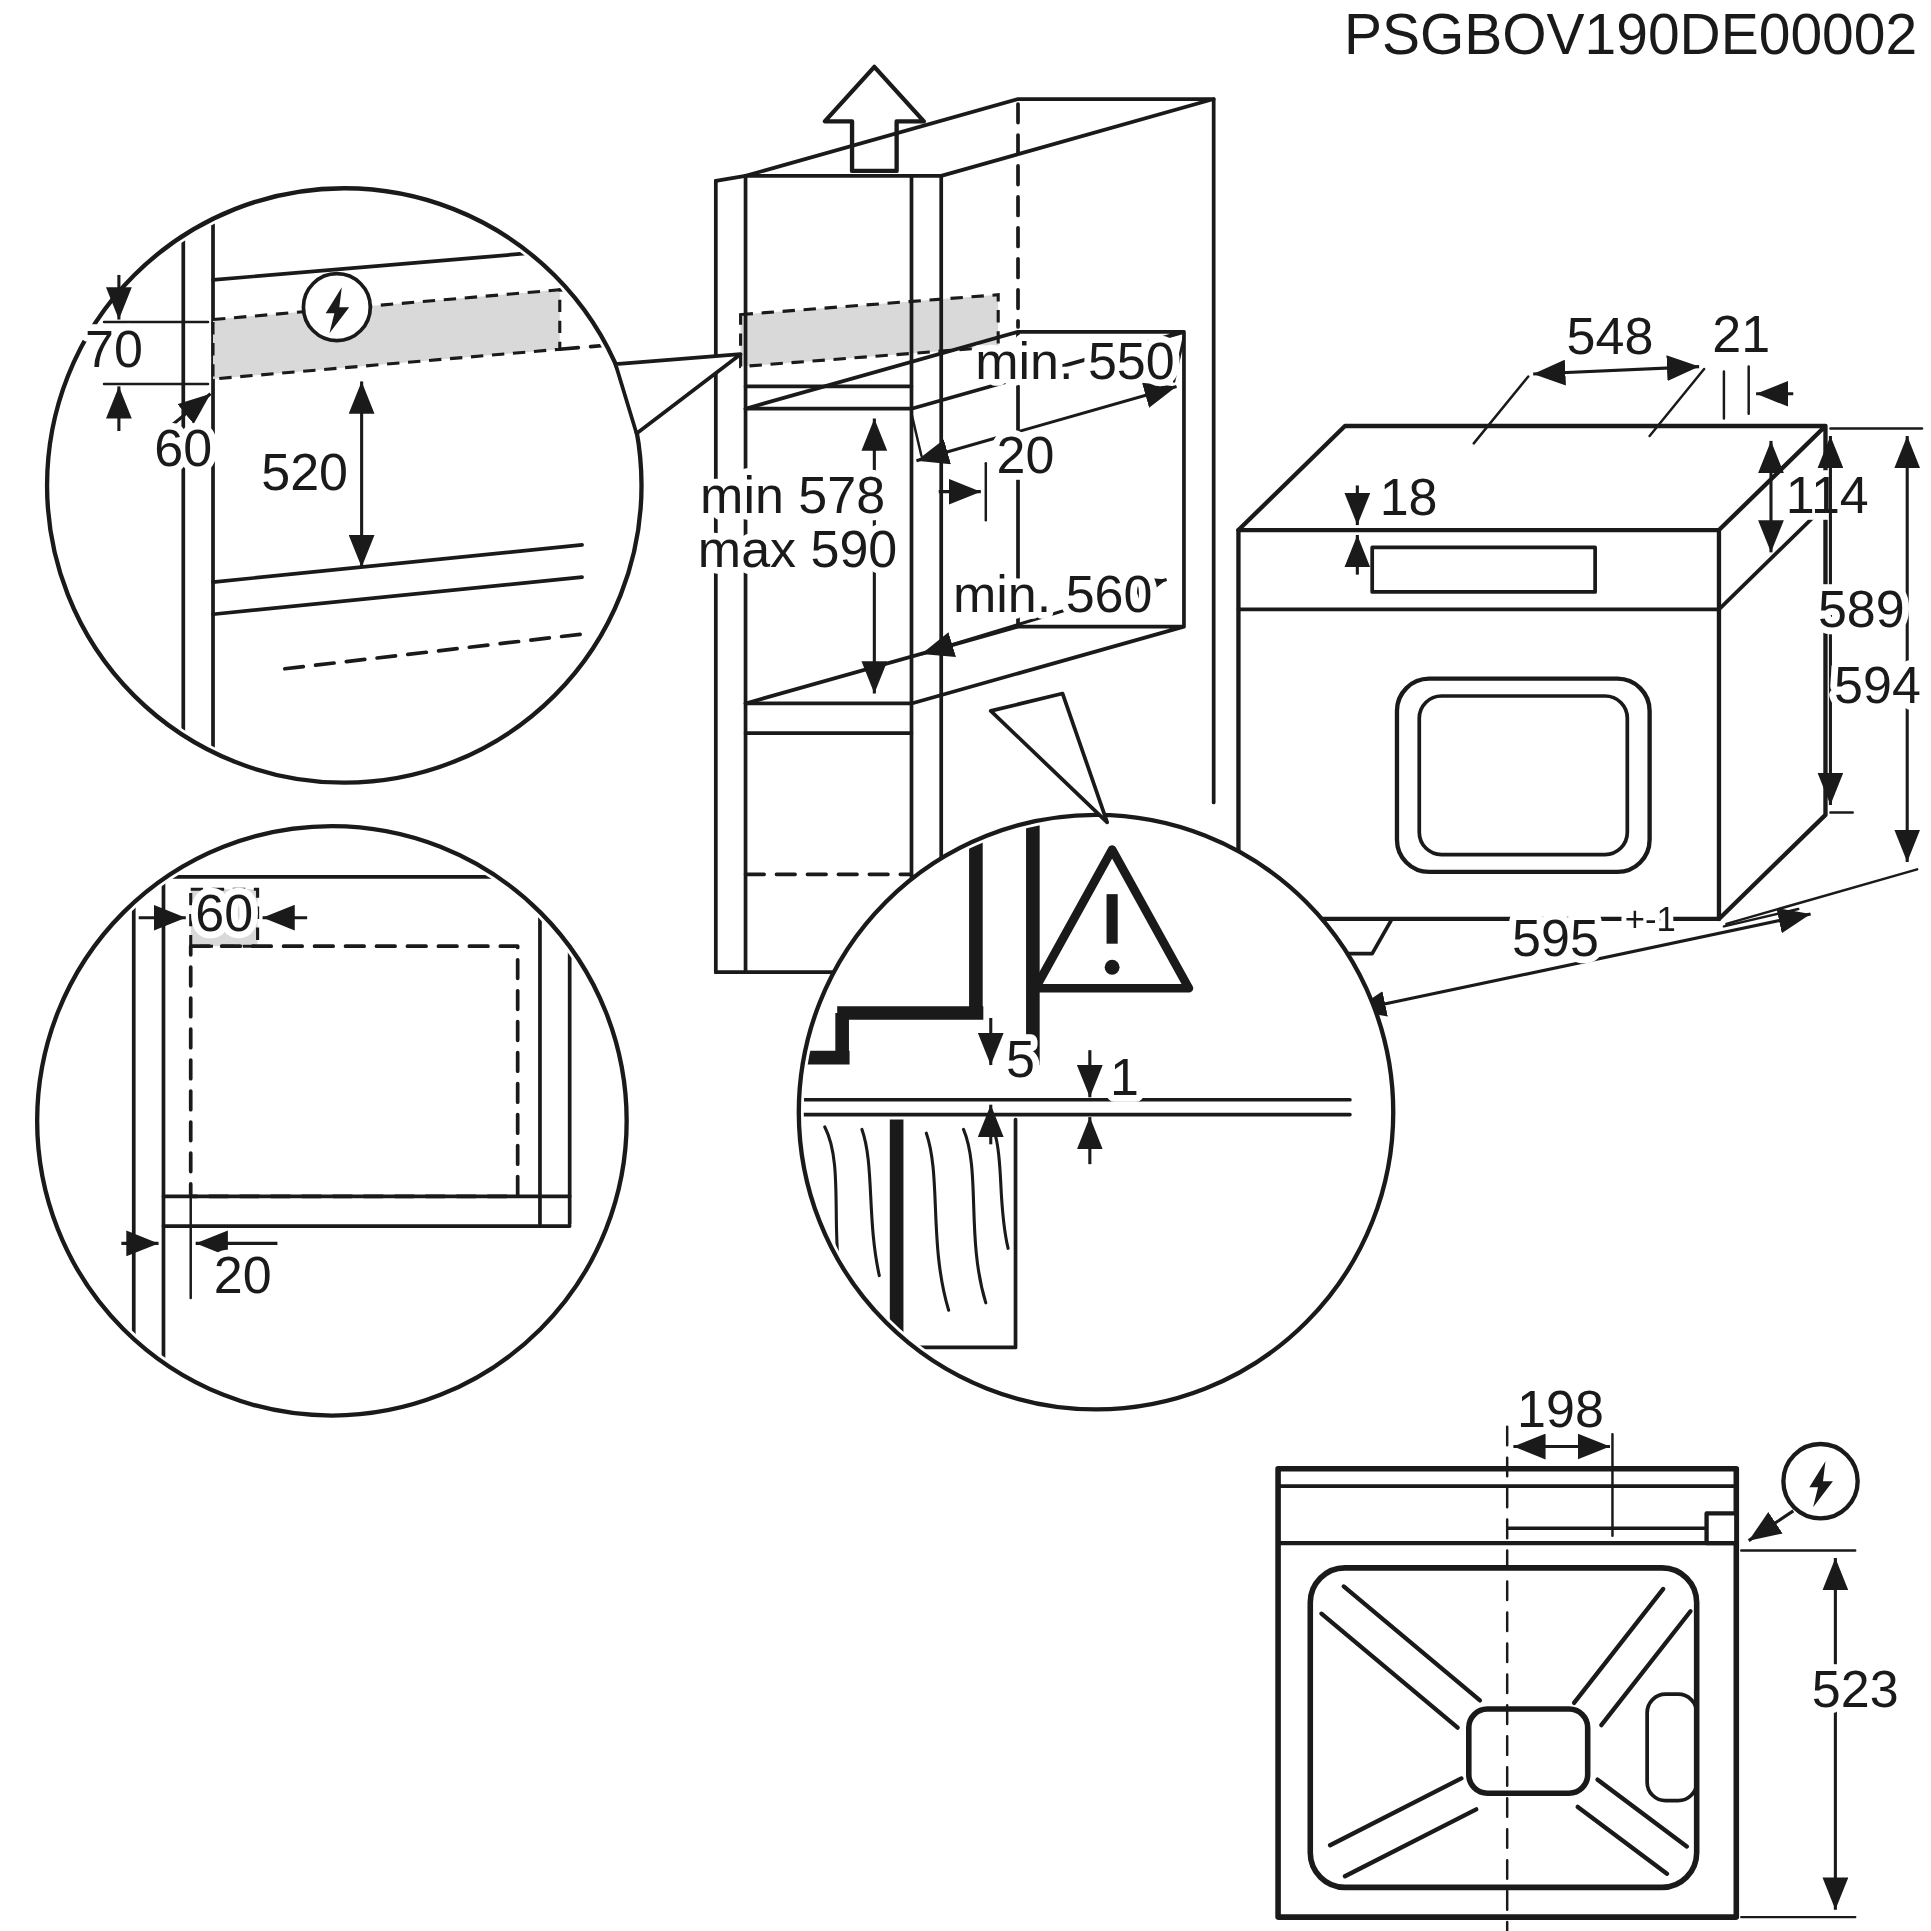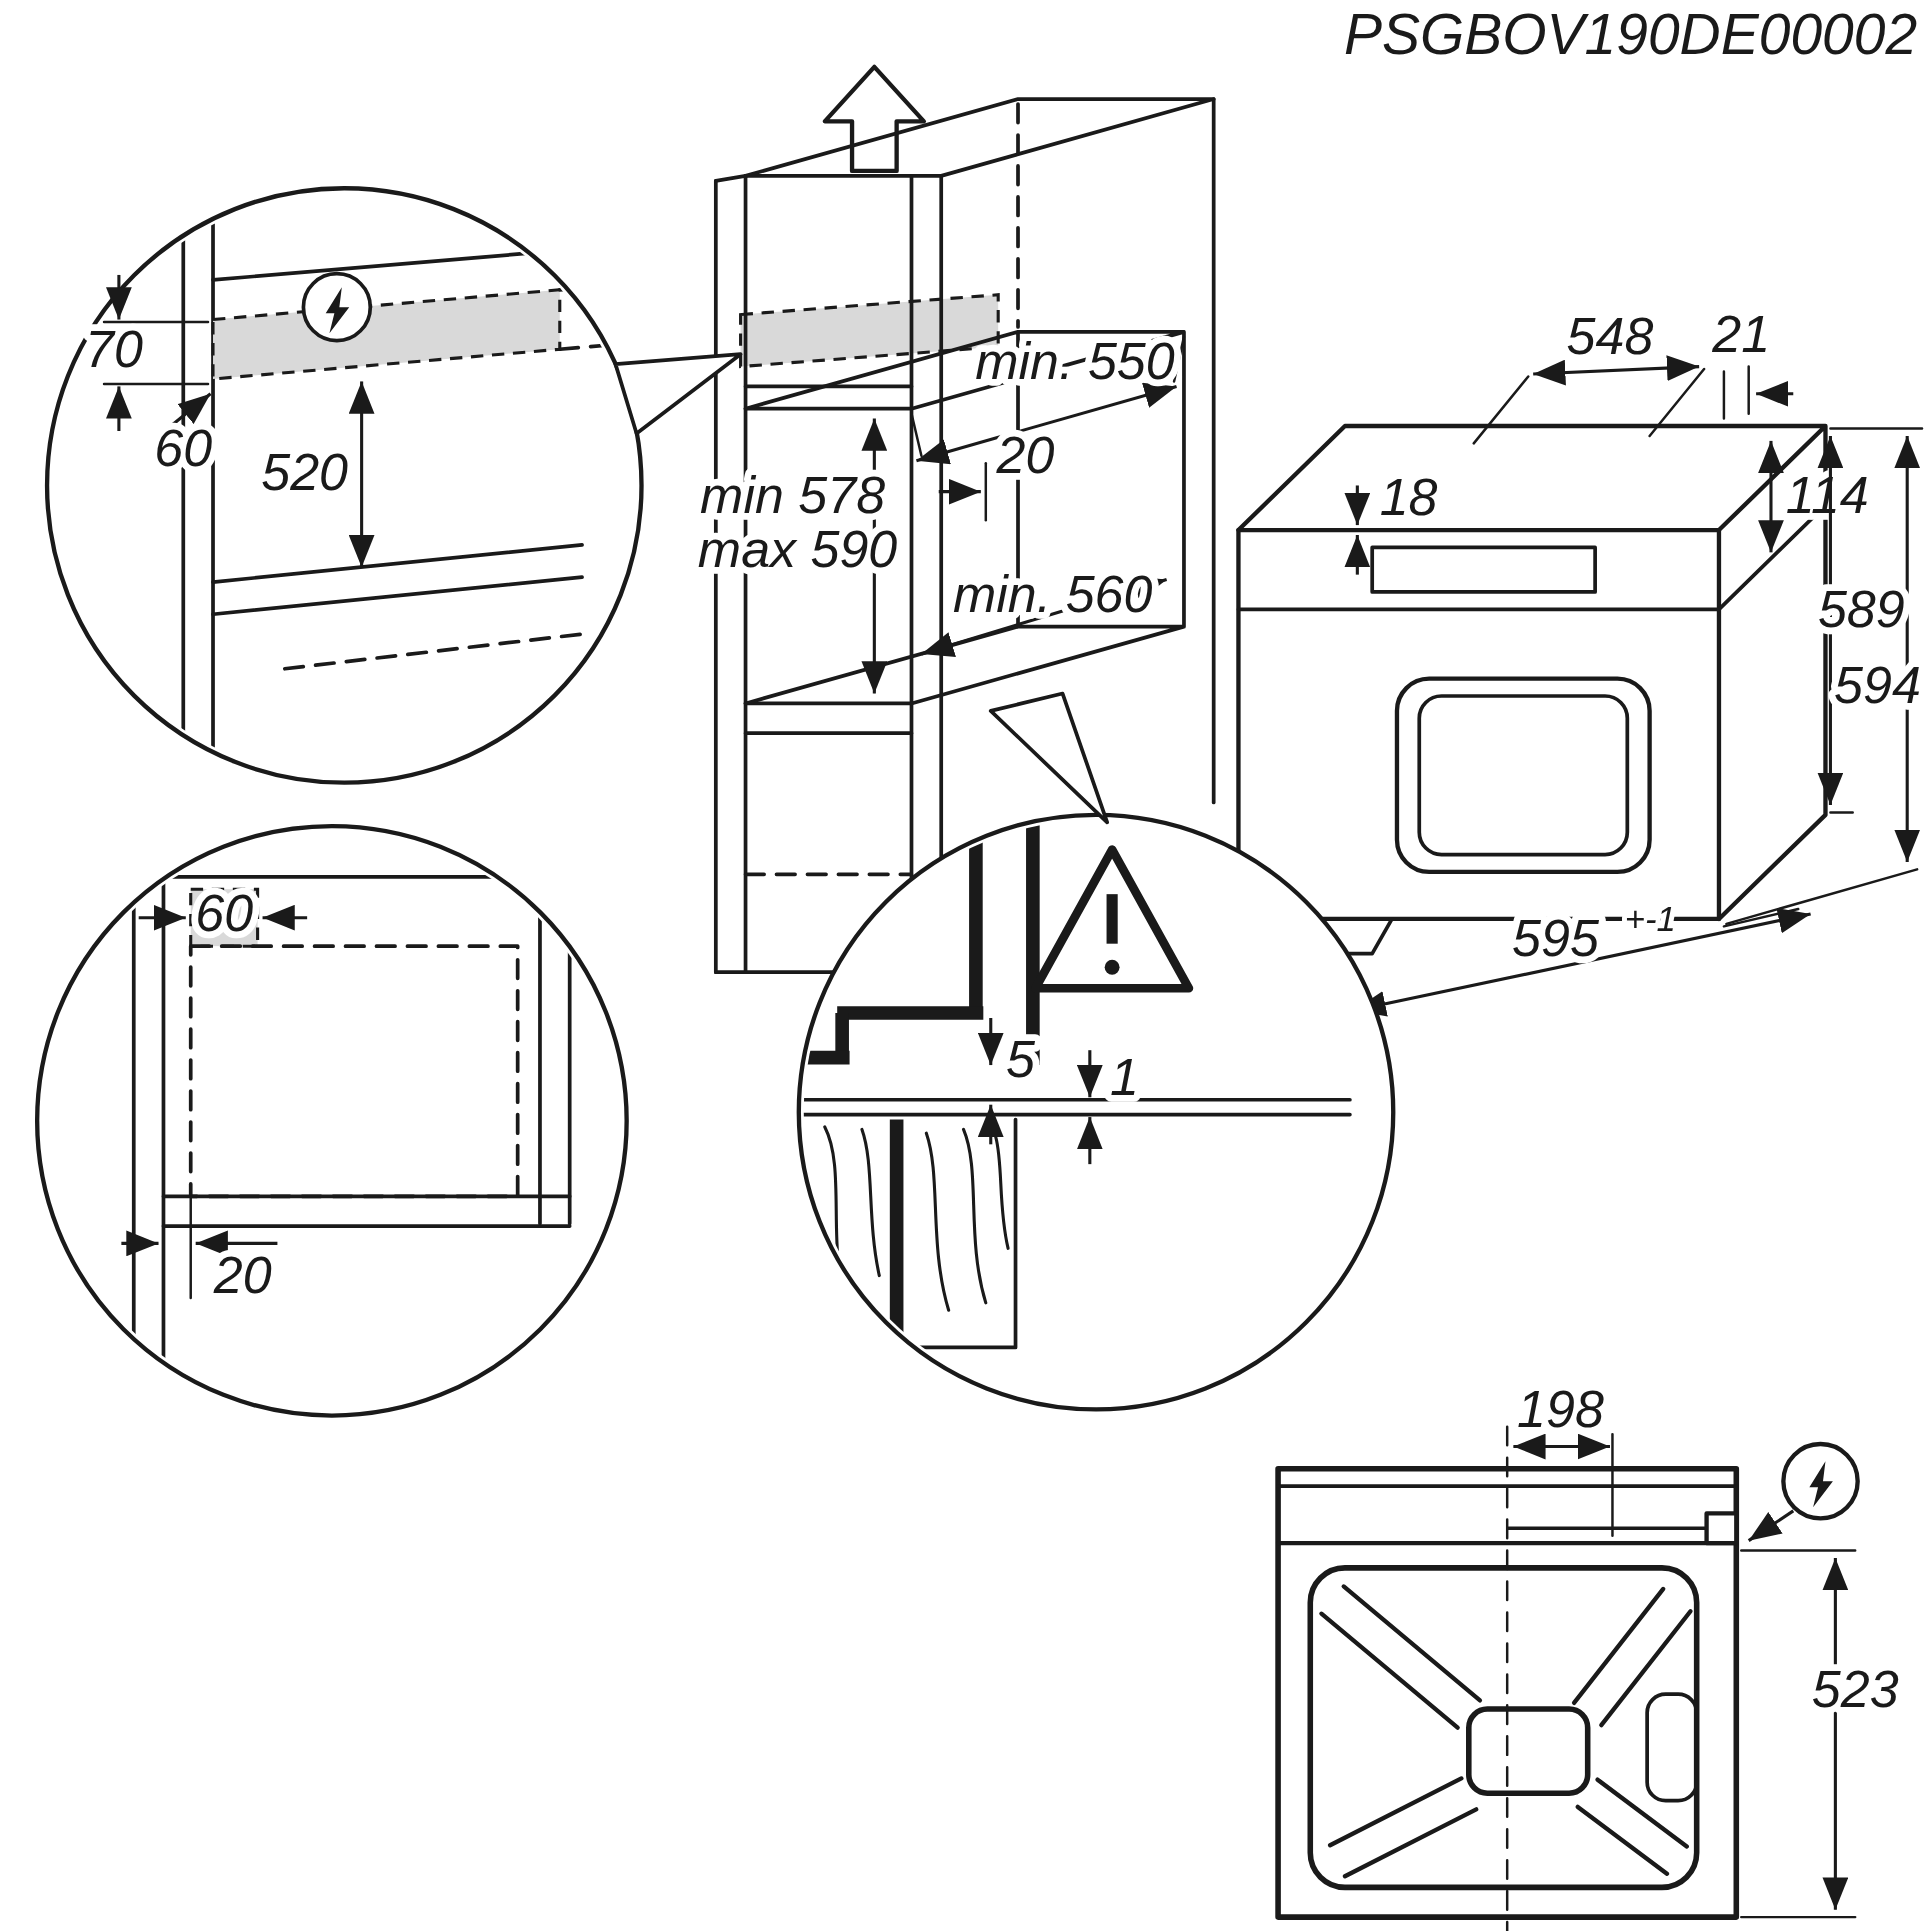--- a/index.html
+++ b/index.html
@@ -1,16 +1,16 @@
 <!DOCTYPE html>
 <html><head>
 <meta charset="utf-8">
 <style>
   html,body { margin:0; padding:0; background:#ffffff; }
-  .page { width:1931px; height:1931px; background:#fff;font-style:italic; }
+  .page { width:1931px; height:1931px; background:#fff; }
   svg { display:block; }
   text { font-family:"Liberation Sans", sans-serif; fill:#1a1a1a; }
   .t  { font-size:42px; paint-order:stroke; stroke:#ffffff; stroke-width:11px; stroke-linejoin:round; }
   .ts { font-size:28px; paint-order:stroke; stroke:#ffffff; stroke-width:8px;  stroke-linejoin:round; }
   .title { font-size:46px; }
   .ln   { fill:none; stroke:#1a1a1a; stroke-width:3;   stroke-linecap:round; stroke-linejoin:round; }
   .ln2  { stroke-width:3.5; }
   .ln4  { stroke-width:4.5; }
   .thin { fill:none; stroke:#1a1a1a; stroke-width:2;   stroke-linecap:round; }
   .dim  { fill:none; stroke:#1a1a1a; stroke-width:2.5; stroke-linecap:butt; }

